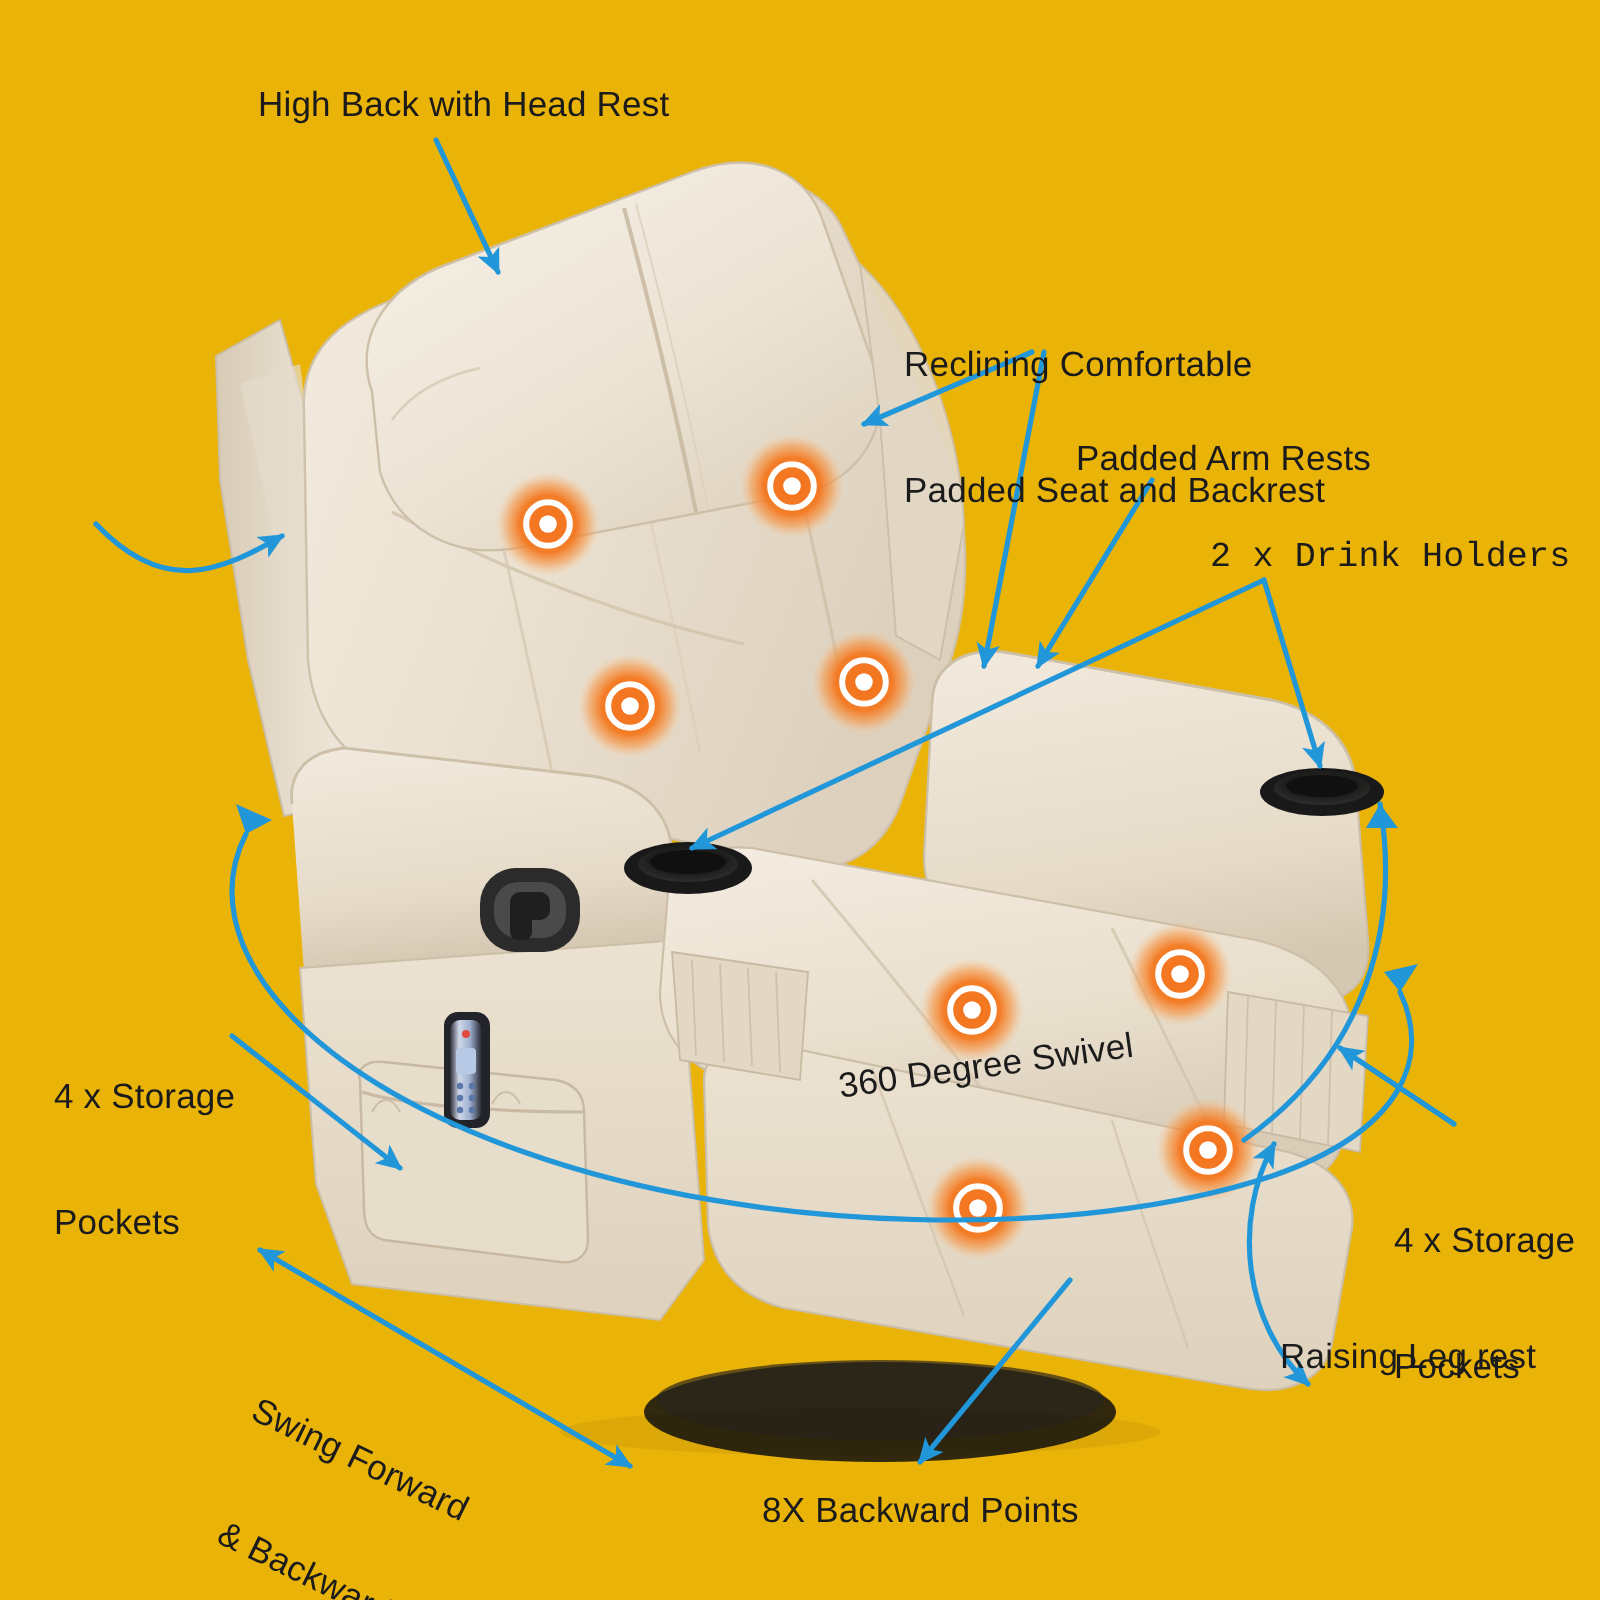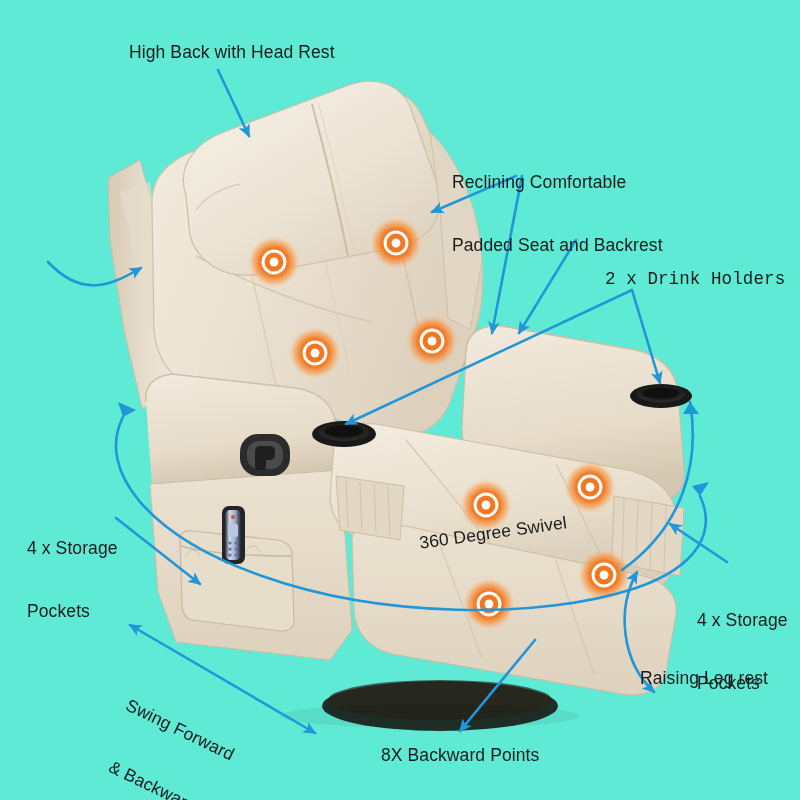--- a/index.html
+++ b/index.html
@@ -5,21 +5,21 @@
 <style>
   html, body {
     margin: 0;
     padding: 0;
     background: #ffffff;
   }
   #stage {
     position: relative;
     width: 800px;
     height: 800px;
-    background: #5eead4;
+    background: #eab308;
     overflow: hidden;
     font-family: "Liberation Sans", sans-serif;
   }
   #diagram-svg {
     position: absolute;
     left: 0;
     top: 0;
     width: 800px;
     height: 800px;
   }
@@ -301,20 +301,21 @@
     </g>
   </svg>
 
   <div class="callout-label lbl-high-back">High Back with Head Rest</div>
 
   <div class="callout-label lbl-comfortable">
     <div>Reclining Comfortable</div>
     <div>Padded Seat and Backrest</div>
   </div>
 
+  <div class="callout-label lbl-padded-arms">Padded Arm Rests</div>
 
   <div class="callout-label lbl-drink-holders">2 x Drink Holders</div>
 
 
   <div class="callout-label lbl-storage-left">
     <div>4 x Storage</div>
     <div>Pockets</div>
   </div>
 
   <div class="callout-label lbl-storage-right">

